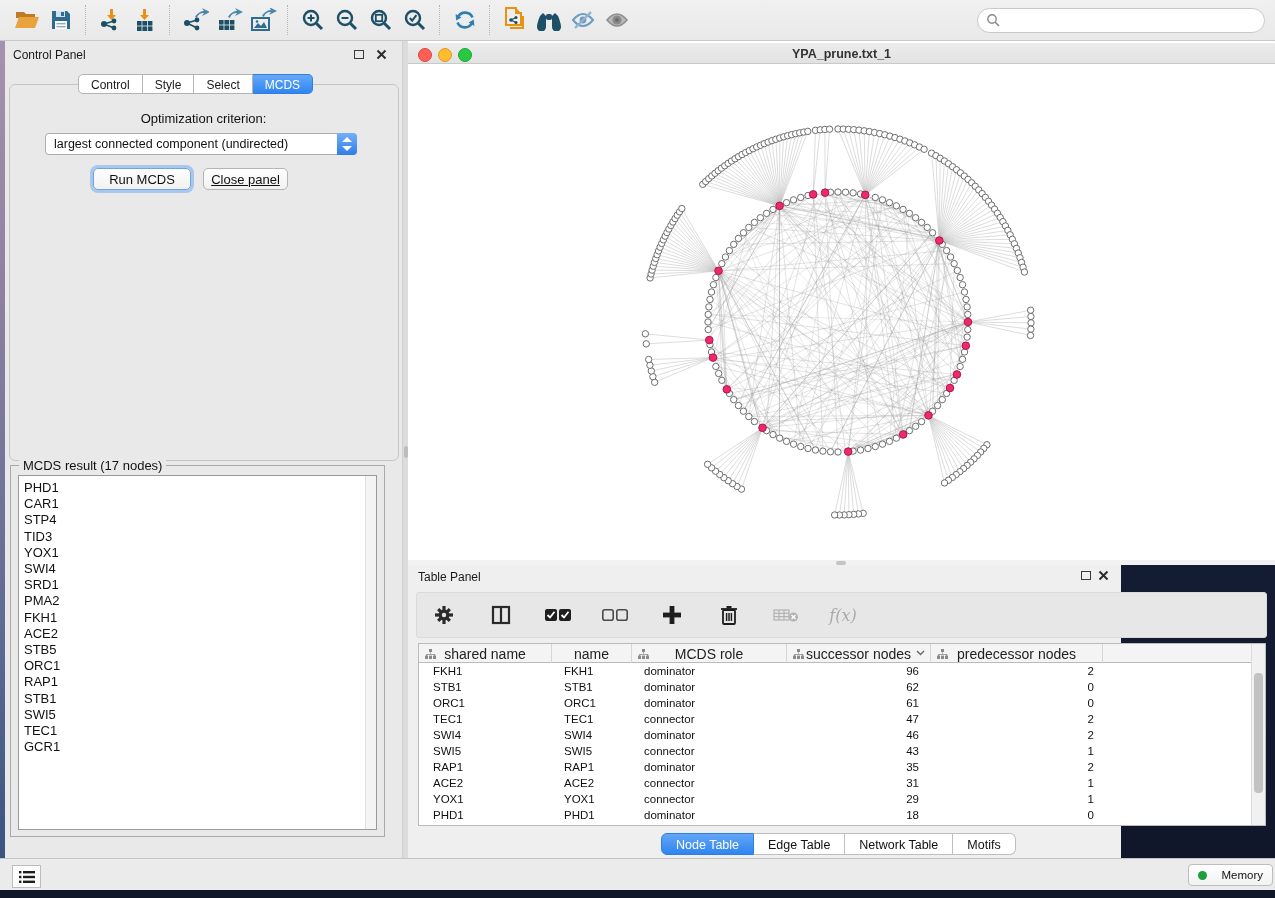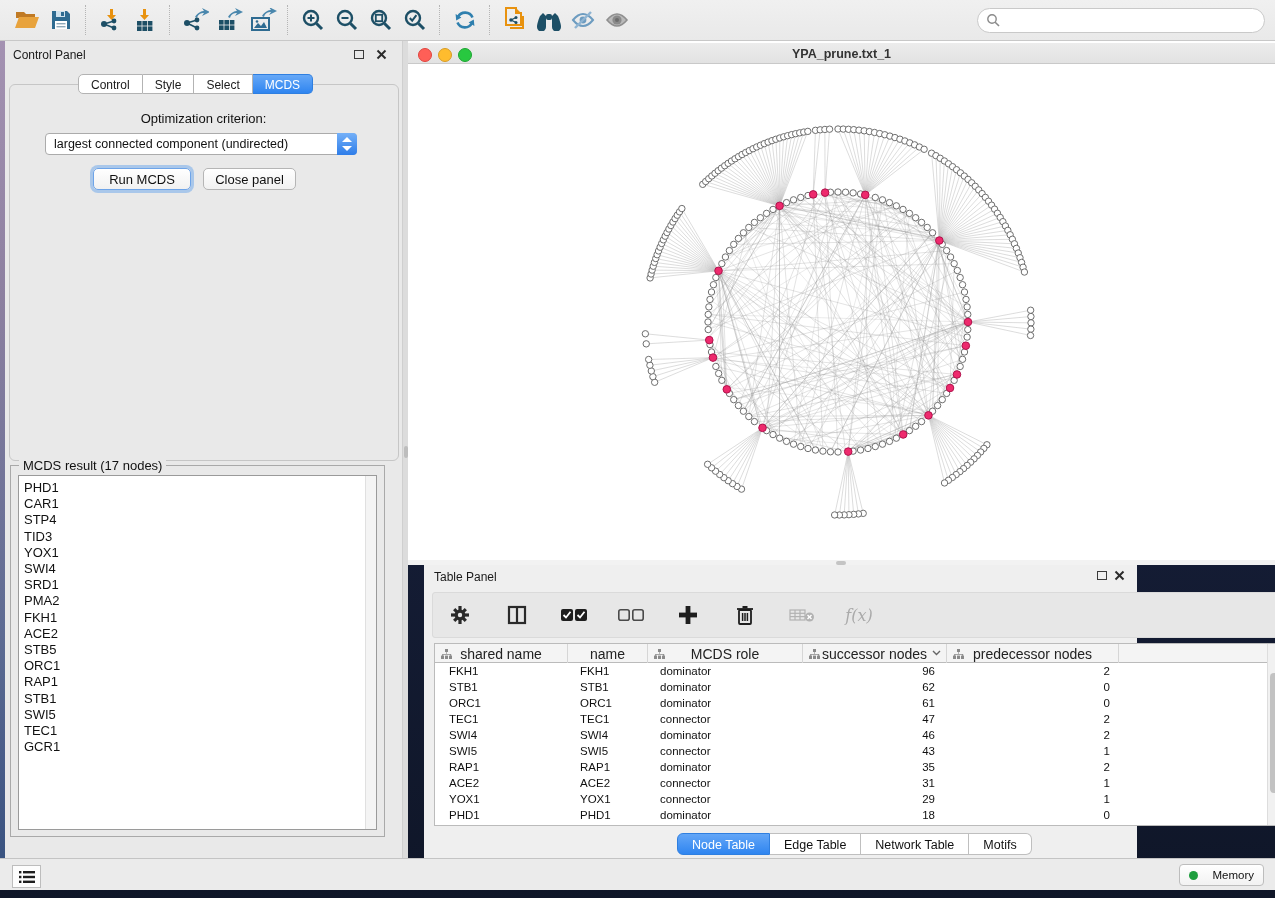--- a/index.html
+++ b/index.html
@@ -73,21 +73,21 @@
     position:absolute;left:5px;width:0;height:0;border-left:5px solid transparent;border-right:5px solid transparent;
   }
   #opt-stepper .up{top:4px;border-bottom:5px solid #fff;}
   #opt-stepper .dn{bottom:4px;border-top:5px solid #fff;}
   .push-btn{
     position:absolute;top:127px;height:22px;border:1px solid #b5b5b5;border-radius:5px;
     background:linear-gradient(#ffffff,#f1f1f1);font-size:13px;color:#111;
     display:flex;align-items:center;justify-content:center;box-sizing:border-box;
   }
   #run-btn{left:88px;width:98px;border-color:#6ea4e8;box-shadow:0 0 0 3px rgba(92,157,235,.45);}
-  #closepanel-btn{left:198px;width:93px;}
+  #closepanel-btn{left:198px;width:85px;text-decoration:underline;}
   
   #result-group{
     position:absolute;left:5px;top:424px;width:375px;height:372px;
     border:1px solid #a9a9a9;box-sizing:border-box;
   }
   #result-title{
     position:absolute;left:8px;top:-8px;background:#e9e9e9;padding:0 4px;
     font-size:13px;color:#111;white-space:nowrap;
   }
   #mcds-listbox{
@@ -112,21 +112,21 @@
   #tl-red{left:10px;background:#ff5f57;border:0.5px solid #e0443e;}
   #tl-yellow{left:30px;background:#febc2e;border:0.5px solid #d89c23;}
   #tl-green{left:50px;background:#28c840;border:0.5px solid #1da532;}
   #net-title{position:absolute;left:0;right:0;top:4px;text-align:center;font-size:12.5px;font-weight:700;color:#333;}
   #net-canvas{position:absolute;left:0;top:23px;width:867px;height:496px;}
   
   #h-splitter{position:absolute;left:408px;top:560px;width:867px;height:5px;background:#f2f2f2;}
   #h-splitter .handle{position:absolute;left:428px;top:0.5px;width:10px;height:4px;background:#c4c4c4;border-radius:2px;}
   
   #table-panel{
-    position:absolute;left:424px;top:565px;width:713px;height:293px;background:#efefef;
+    position:absolute;left:408px;top:565px;width:713px;height:293px;background:#efefef;
   }
   #tp-float{right:30px;top:6px;} #tp-close{right:12px;top:5px;}
   #tp-title{position:absolute;left:10px;top:5px;font-size:12px;color:#1a1a1a;}
   #tp-toolbar{
     position:absolute;left:8px;top:27px;width:851px;height:46px;
     background:#e7e7e7;border:1px solid #dadada;border-radius:3px;box-sizing:border-box;
     display:flex;align-items:center;padding-left:12px;
   }
   .tpt-icon{width:30px;height:30px;display:flex;align-items:center;justify-content:center;margin-right:27px;flex:0 0 auto;}
   .fx-label{font-family:"DejaVu Serif","Liberation Serif",serif;font-style:italic;font-size:16px;color:#aaa;}
@@ -161,21 +161,21 @@
   
   #status-bar{
     position:absolute;left:0;top:858px;width:1275px;height:32px;
     background:#ebebeb;border-top:1px solid #c4c4c4;box-sizing:border-box;
   }
   #list-btn{
     position:absolute;left:12px;top:6px;width:27px;height:21px;background:#fdfdfd;
     border:1px solid #bdbdbd;display:flex;align-items:center;justify-content:center;
   }
   #memory-btn{
-    position:absolute;right:11px;top:5px;height:22px;padding:0 9px;
+    position:absolute;right:2px;top:5px;height:22px;padding:0 9px;
     background:linear-gradient(#fff,#f2f2f2);border:1px solid #bdbdbd;border-radius:4px;
     display:flex;align-items:center;font-size:11.5px;color:#111;box-sizing:border-box;gap:8px;
   }
   #memory-btn .dot{width:9px;height:9px;border-radius:50%;background:#1e9e3e;margin-right:6px;}
 </style>
 </head>
 <body>
 
 <div id="screen">
 

